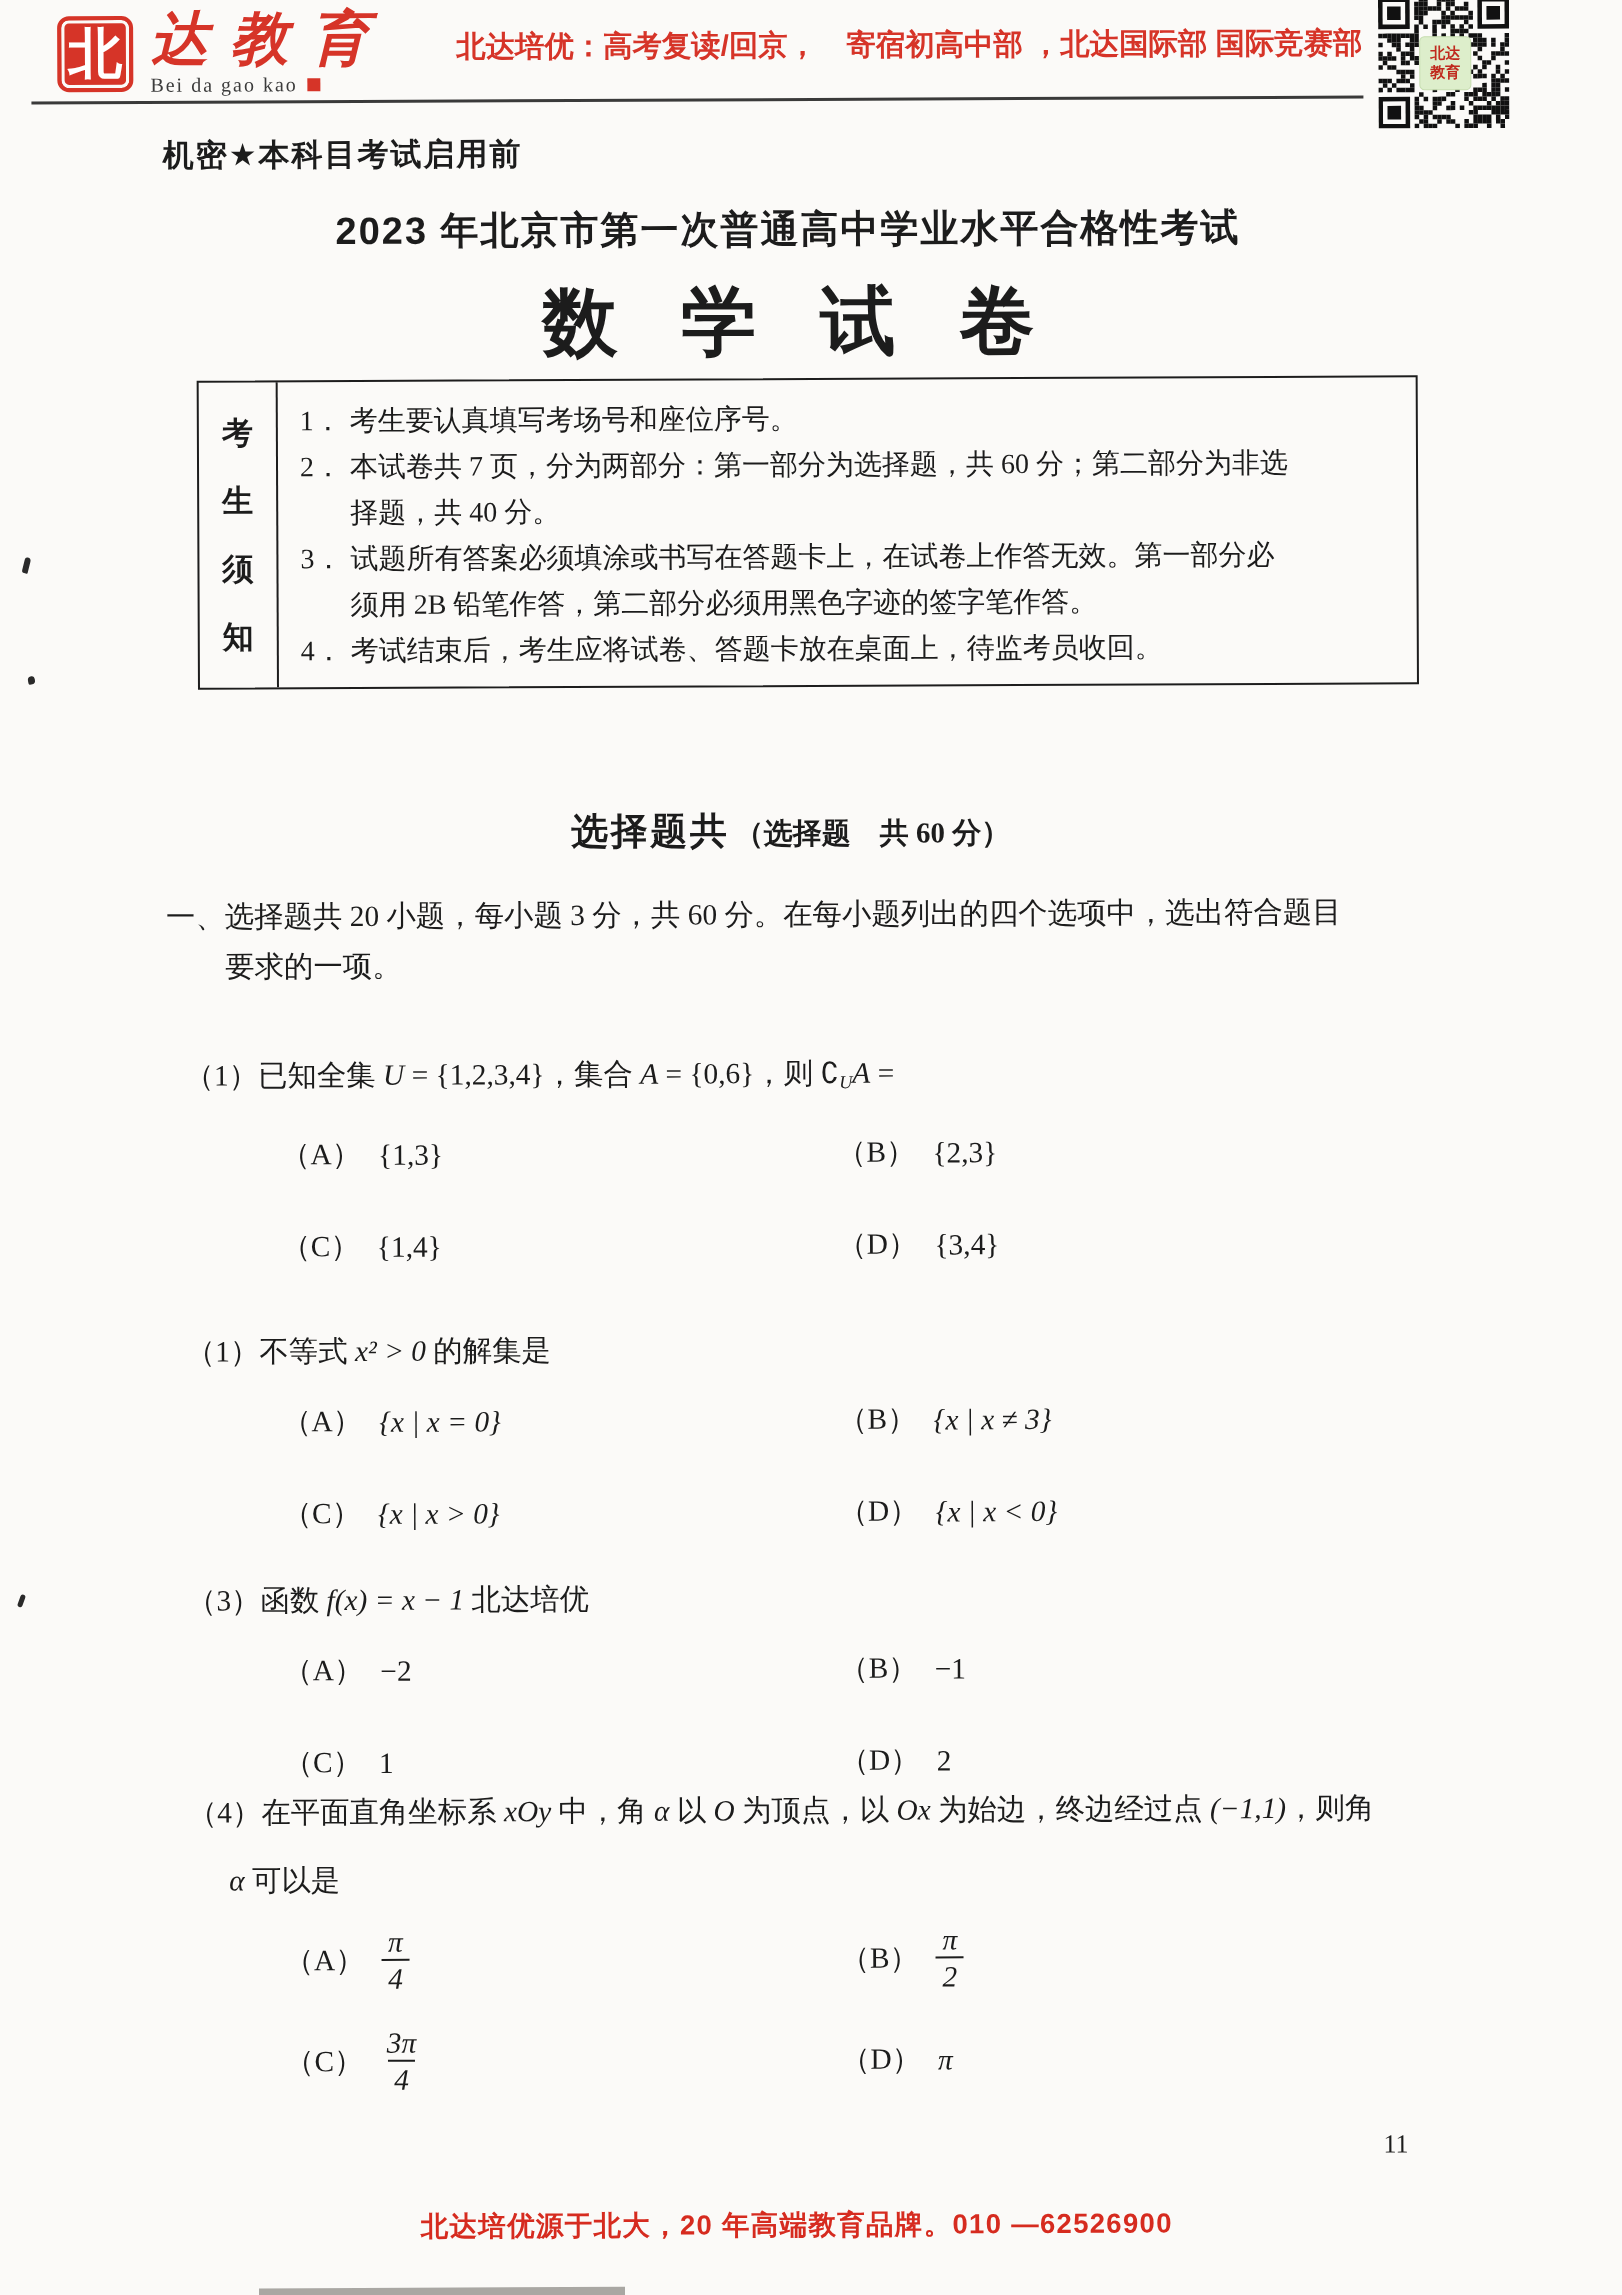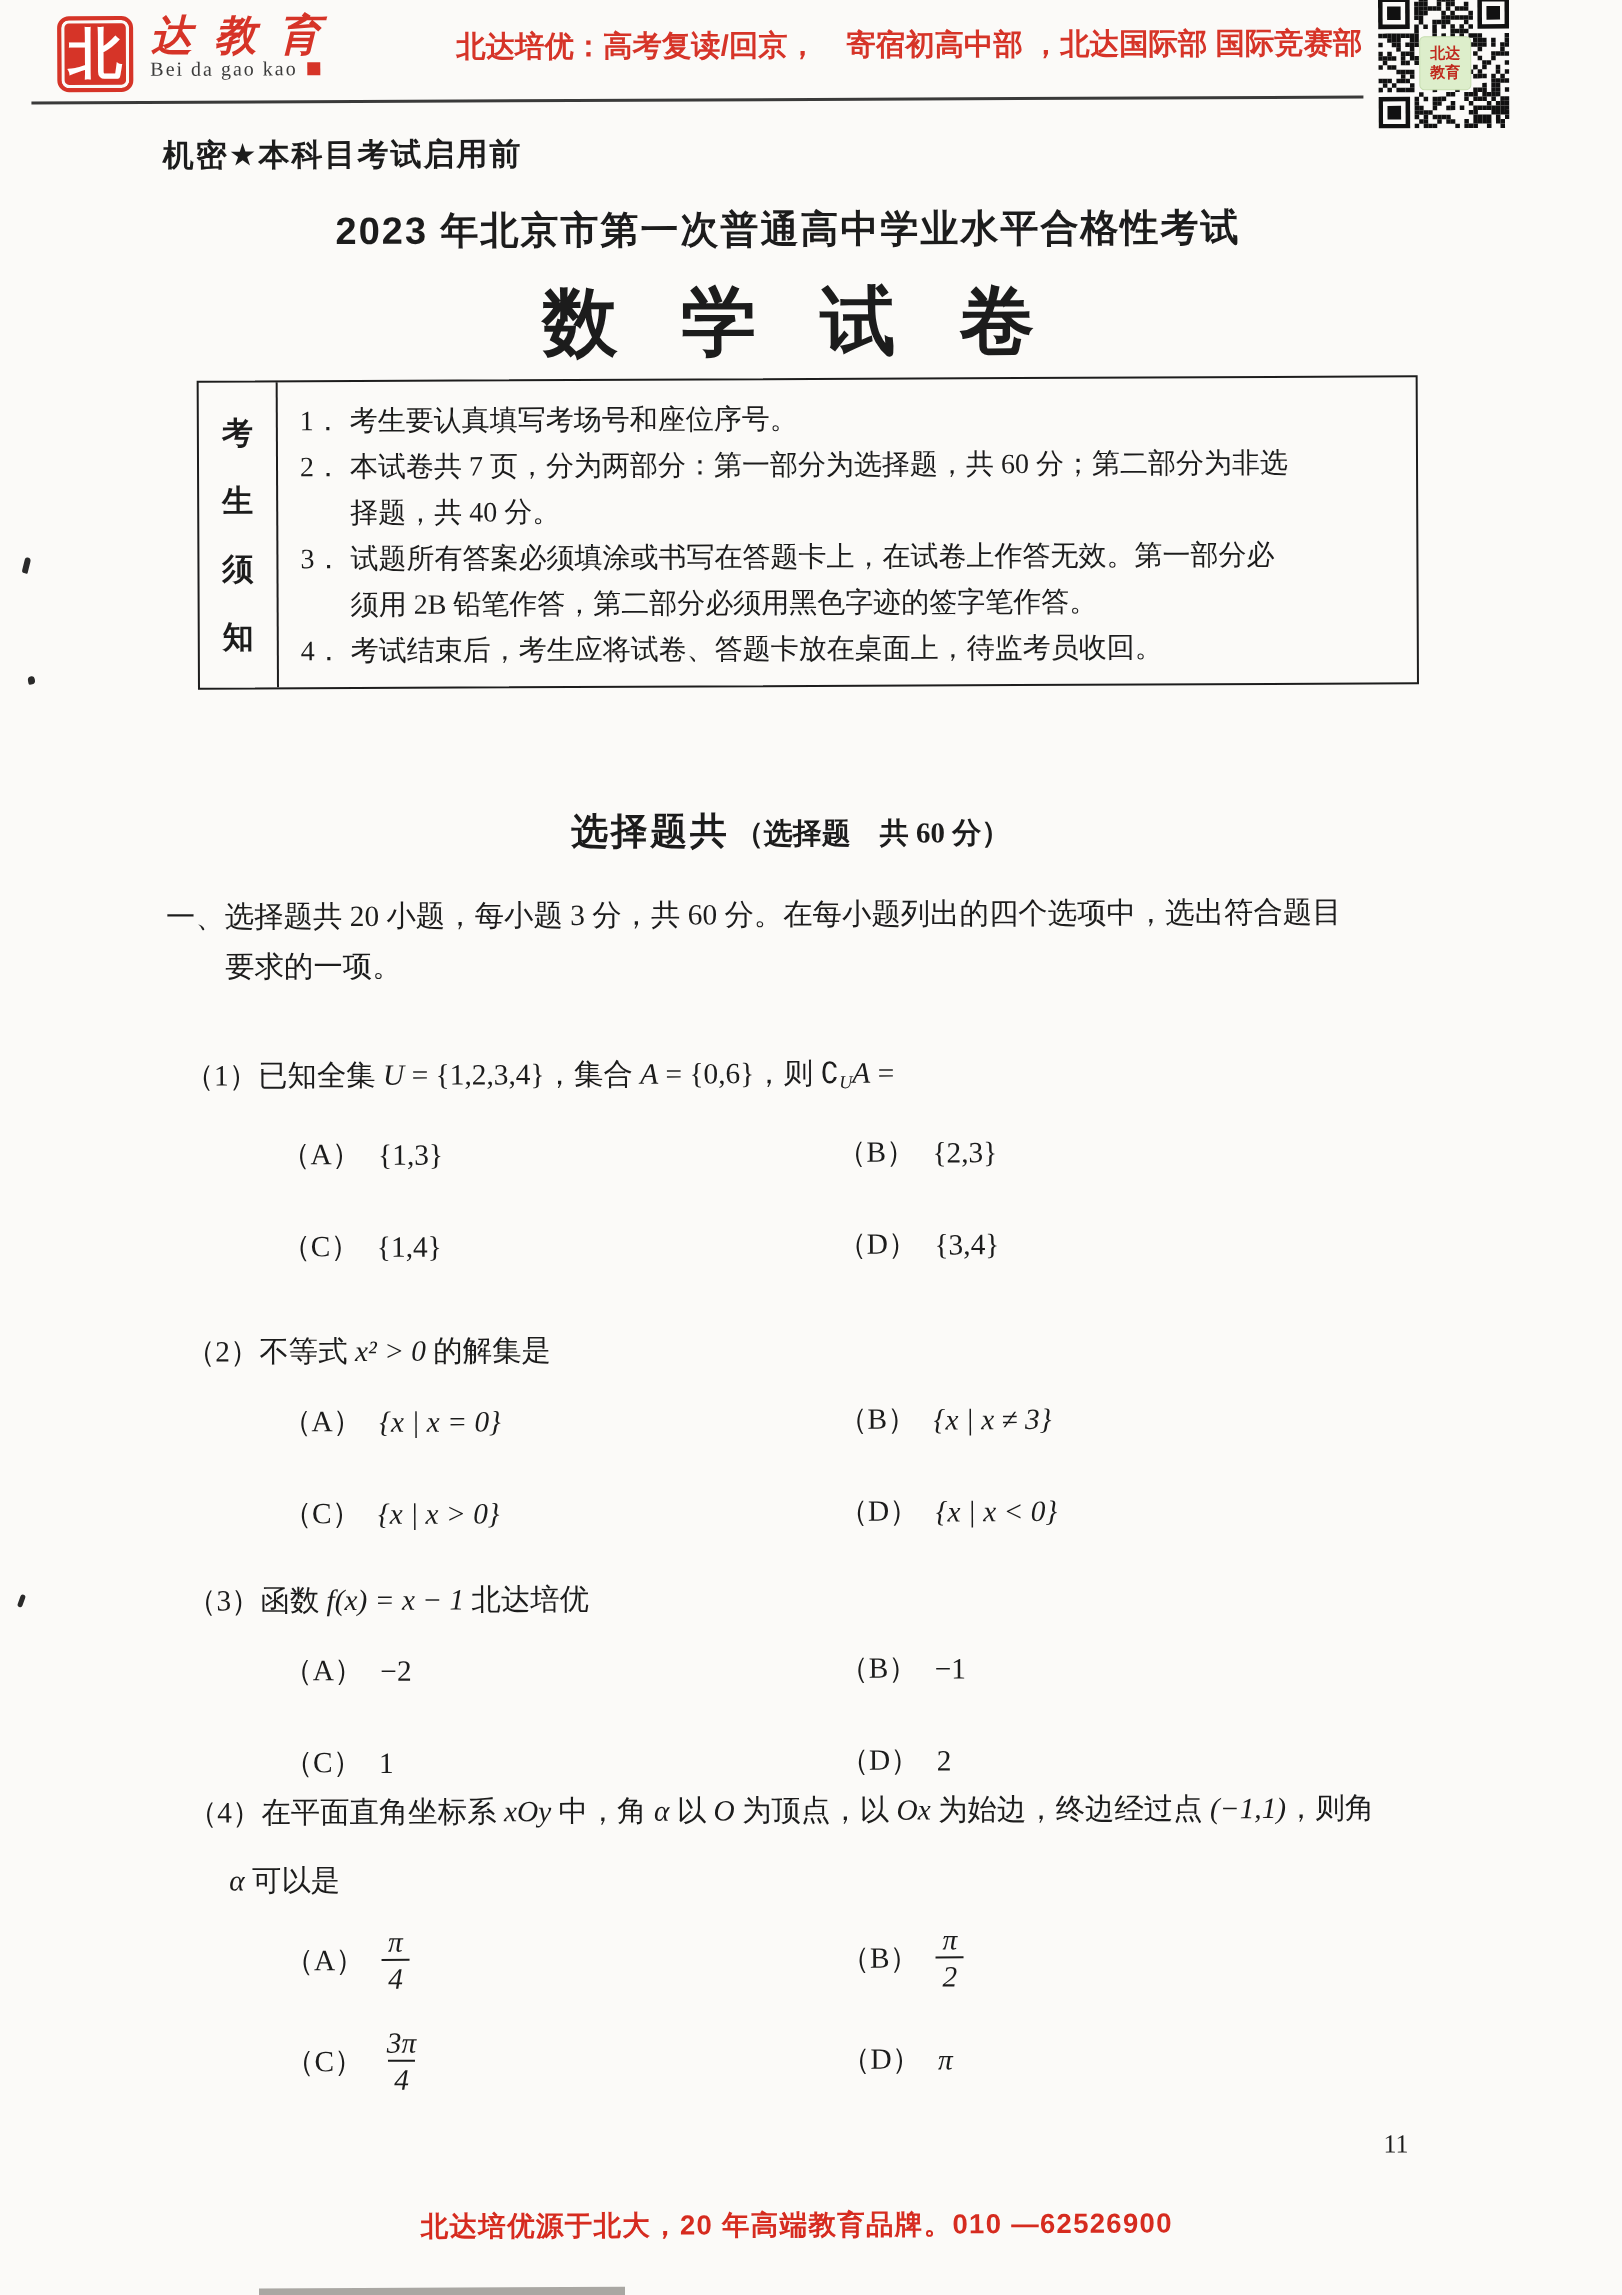--- a/index.html
+++ b/index.html
@@ -25,22 +25,22 @@
   .logo{position:absolute;left:62px;top:13px;display:flex;align-items:flex-start;}
   .seal{
     width:68px;height:68px;background:var(--accent-red);
     border:4.6px solid var(--accent-red);border-radius:11.8px;
     box-shadow:inset 0 0 0 3.3px var(--paper);
     display:flex;align-items:center;justify-content:center;
   }
   .seal-char{color:#fff;font-size:54px;font-weight:700;font-family:"Liberation Serif",serif;line-height:1;}
   .brand-right{margin-left:17px;}
   .brand-cn{
-    color:var(--accent-red);font-size:42px;font-weight:700;line-height:0.95;
-    letter-spacing:22px;font-family:Liberation Sans, sans-serif;
+    color:var(--accent-red);font-size:58px;font-weight:700;line-height:0.95;
+    letter-spacing:22px;font-family:Liberation Mono, monospace;
     font-style:italic;
   }
   .brand-roman{margin-top:2.6px;font-size:20px;color:#3b3b3b;letter-spacing:2px;font-family:"Liberation Serif",serif;}
   .roman-sq{display:inline-block;width:13px;height:13px;background:var(--accent-red);margin-left:9.2px;}
   .tagline{
     position:absolute;left:461px;top:26px;width:903px;
     color:var(--accent-red);font-size:29.4px;font-weight:700;
     font-family:"Liberation Sans","DejaVu Sans",sans-serif;white-space:nowrap;
   }
   .qr{position:absolute;left:1383px;top:0;width:131px;height:131px;}
@@ -506,21 +506,21 @@
                 <span class="opt-value">{1,4}</span>
               </div>
               <div class="option">
                 <span class="opt-label">（D）</span>
                 <span class="opt-value">{3,4}</span>
               </div>
             </div>
           </div>
           <div class="question" data-qi="1">
             <div class="stem">
-              <div class="stem-line"><span class="seg-t">（2）不等式 </span><span class="seg-m">x² &gt; 0</span><span class="seg-t"> 的解集是</span></div>
+              <div class="stem-line"><span class="seg-t">（1）不等式 </span><span class="seg-m">x² &gt; 0</span><span class="seg-t"> 的解集是</span></div>
             </div>
             <div class="options">
               <div class="option">
                 <span class="opt-label">（A）</span>
                 <span class="opt-value mathv">{x | x = 0}</span>
               </div>
               <div class="option">
                 <span class="opt-label">（B）</span>
                 <span class="opt-value mathv">{x | x ≠ 3}</span>
               </div>

